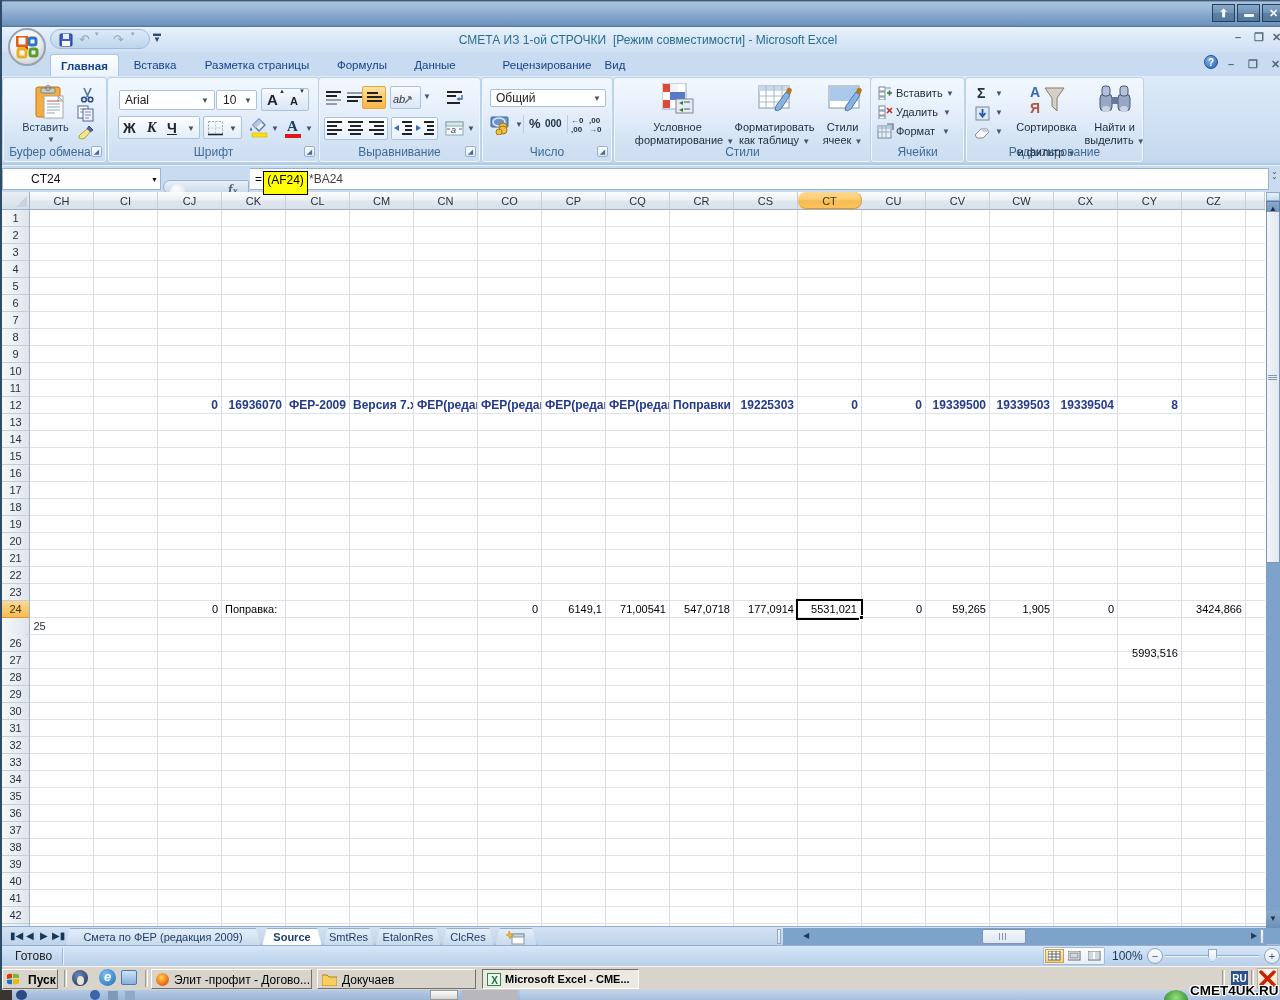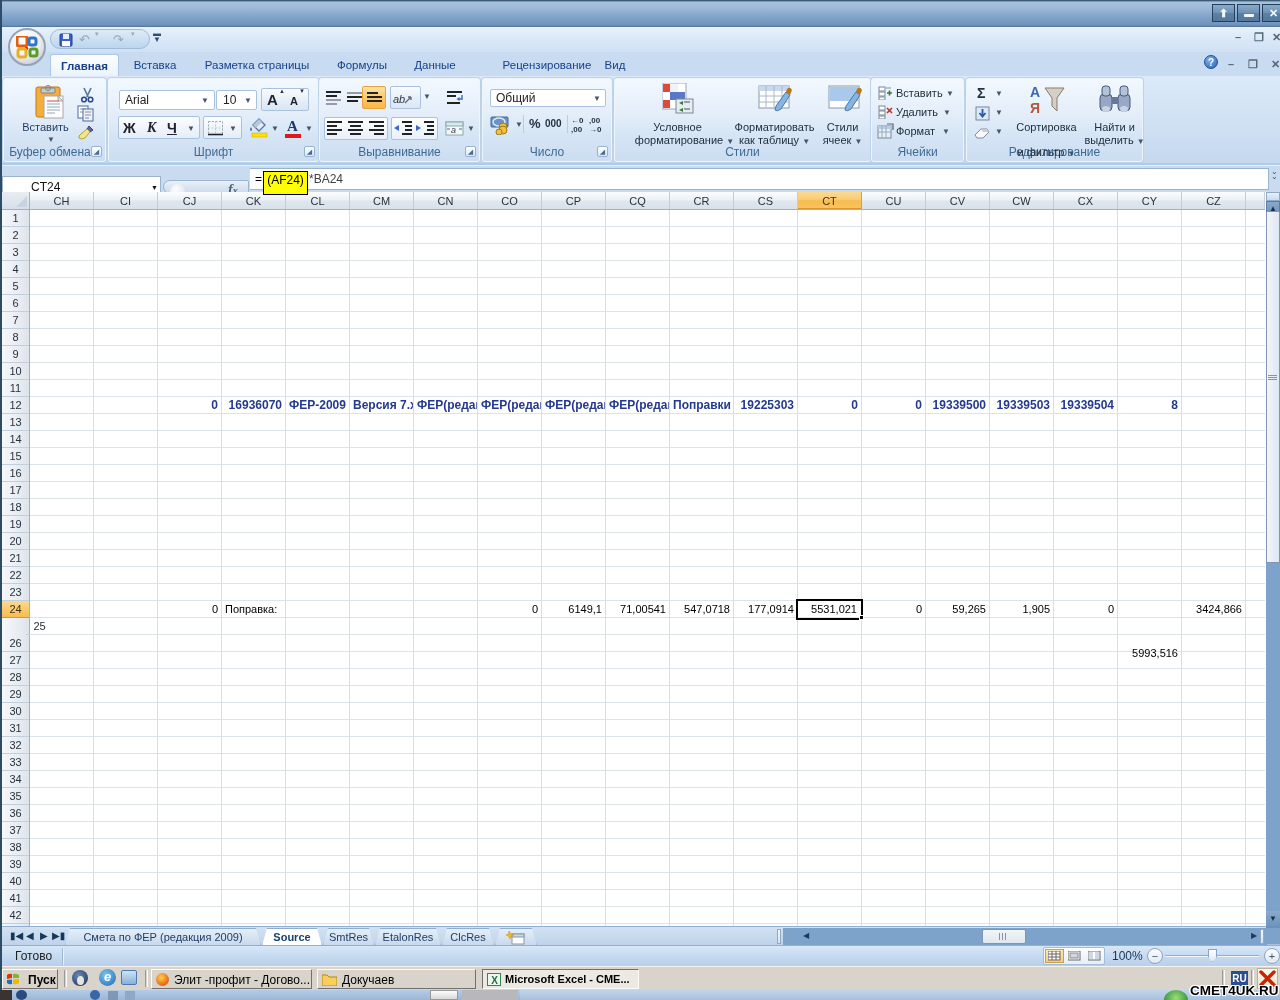--- a/index.html
+++ b/index.html
@@ -35,31 +35,31 @@
 .glabel { bottom:2px; width:100%; text-align:center; font-size:12px; color:#3e6a96; }
 .launch { width:11px; height:11px; right:3px; bottom:4px; border:1px solid #96b2d2; border-radius:2px; background:linear-gradient(#fff,#dde9f6); font-size:7px; color:#4a6c96; text-align:center; line-height:10px;}
 .btn2 { border:1px solid #a9c2df; border-radius:2px; background:linear-gradient(#f9fbfe,#e8f0f9 50%,#d9e6f3); }
 .combo { background:#fff; border:1px solid #a9c2df; border-radius:2px; font-size:12px; color:#222; }
 .dar { color:#44566a; font-size:8px; line-height:8px; }
 .tl { font-size:11px; color:#21303f; }
 .tl2 { font-size:11px; color:#21303f; text-align:center; width:100%; }
 
 
 #fbar { left:2px; top:165px; width:1278px; height:27px; background:#c9dbef; border-top:1px solid #e8f1fa; }
-#namebox { left:0px; top:2px; width:159px; height:22px; background:#fff; border:1px solid #9ab4d0; font-size:12px; color:#111;margin-top:8px; }
+#namebox { left:0px; top:2px; width:159px; height:22px; background:#fff; border:1px solid #9ab4d0; font-size:12px; color:#111; }
 #fxpill { left:161px; top:14px; width:86px; height:14px; background:linear-gradient(#e9f0f8,#ccdaec); border:1px solid #9ab4d0; border-radius:11px 3px 3px 11px; }
 #farea { left:248px; top:2px; width:1019px; height:22px; background:#fff; border:1px solid #9ab4d0; border-left:none; }
 
 
 #grid { left:2px; top:192px; width:1264px; height:734px; background:#fff; overflow:hidden; }
 #colheads { left:28px; top:0; height:18px; width:1235px;
   background:linear-gradient(#fbfcfd,#edf1f5 45%,#dfe6ee 55%,#d9e1ea);
   border-bottom:1px solid #9eb2c6; }
 .ch { top:0; height:17px; line-height:18px; text-align:center; font-size:11px; color:#26323f; border-right:1px solid #c3cedb; }
-.ch-sel { background:linear-gradient(#fbd992,#f9cd74 45%,#f7bc51 55%,#fbc25d); color:#453214; border-right:1px solid #c8a256; border-bottom:1px solid #e0962c; }
+.ch-sel { background:linear-gradient(#fbd992,#f9cd74 45%,#f7bc51 55%,#fbc25d); color:#453214; border-right:1px solid #c8a256; border-bottom:1px solid #e0962c;border-radius:8px; }
 #corner { left:0; top:0; width:28px; height:18px; background:linear-gradient(#e8edf3,#d6dfe9); border-right:1px solid #9eb2c6; border-bottom:1px solid #9eb2c6; }
 #corner:after { content:""; position:absolute; right:2px; bottom:2px; border-left:11px solid transparent; border-bottom:11px solid #c8d3df; }
 #rowheads { left:0; top:18px; width:28px; height:716px; background:linear-gradient(to right,#f6f8fa,#e6ebf1 70%,#dde4ec); border-right:1px solid #9eb2c6; }
 .rh { left:0; width:27px; height:17px; line-height:17px; text-align:center; font-size:11px; color:#26323f; border-bottom:1px solid #c3cedb; }
 .rh-sel { background:linear-gradient(#fbd992,#f7bc51); border-bottom:1px solid #e0962c; color:#453214; }
 #cells { left:28px; top:18px; width:1235px; height:716px;
   background-image:
     repeating-linear-gradient(to right, transparent 0px, transparent 63px, #d7dee8 63px, #d7dee8 64px),
     repeating-linear-gradient(to bottom, transparent 0px, transparent 16px, #dde3ec 16px, #dde3ec 17px);
 }
@@ -97,20 +97,21 @@
 </head>
 <body>
 <div class="abs" id="rtitle">
   <div class="abs rbtn" style="left:1212px;">⬆</div>
   <div class="abs rbtn" style="left:1237px;">
       <span style="position:absolute;left:6px;top:9px;width:10px;height:3px;background:#f4f8fc;border-radius:1px;"></span>
     </div>
   <div class="abs rbtn" style="left:1262px;">✕</div>
 </div>
 <div class="abs" id="etitle">
+  <div class="abs txt">СМЕТА ИЗ 1-ой СТРОЧКИ&nbsp; [Режим совместимости] - Microsoft Excel</div>
   <div class="abs wbtn" style="left:1233px;">–</div>
   <div class="abs wbtn" style="left:1252px;">❐</div>
   <div class="abs wbtn" style="left:1270px;">✕</div>
 </div>
 <div class="abs" id="tabrow">
   <div class="abs rtab" id="tab-active" style="left:48px;width:69px;">Главная</div>
   <div class="abs rtab" style="left:120px;width:66px;">Вставка</div>
   <div class="abs rtab" style="left:188px;width:134px;">Разметка страницы</div>
   <div class="abs rtab" style="left:324px;width:72px;">Формулы</div>
   <div class="abs rtab" style="left:398px;width:70px;">Данные</div>

